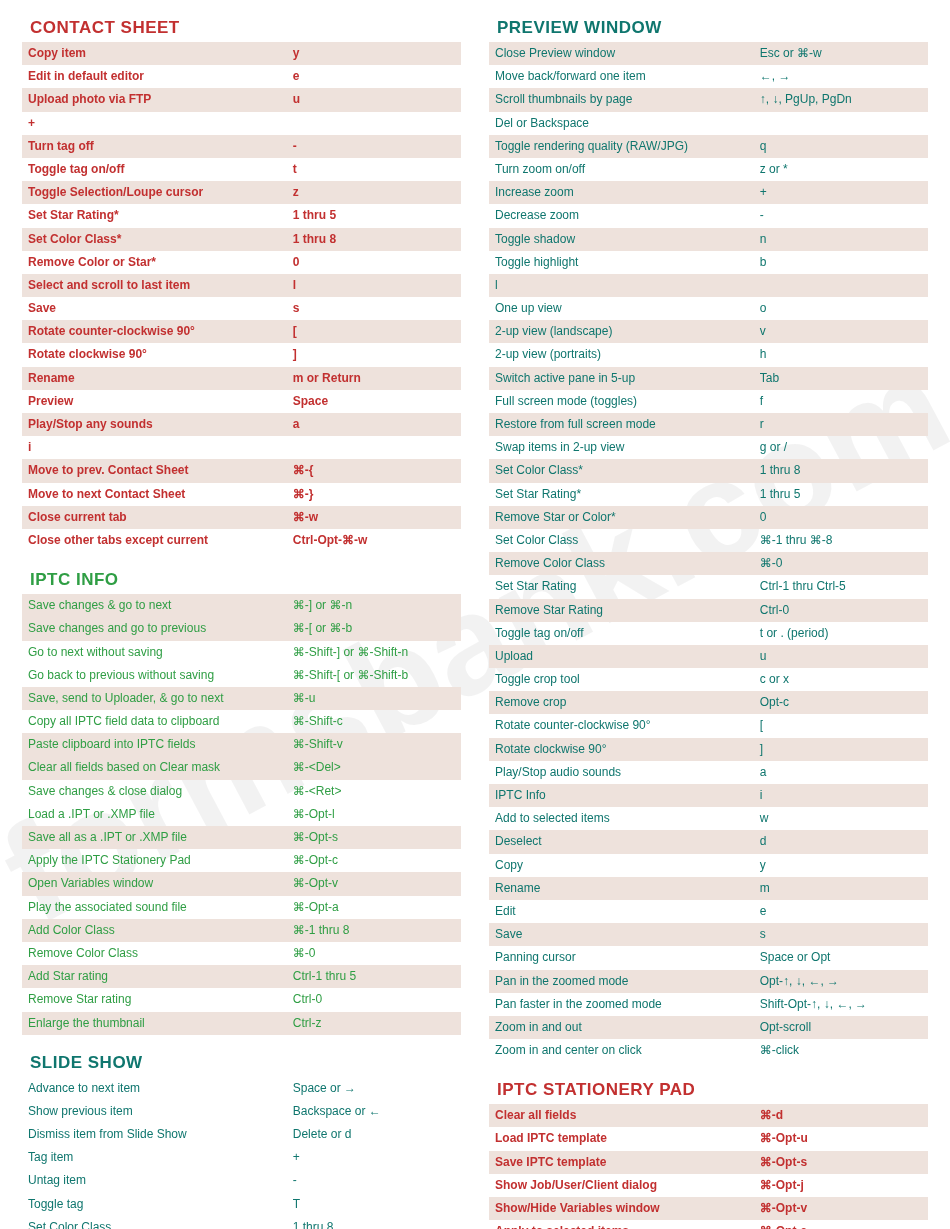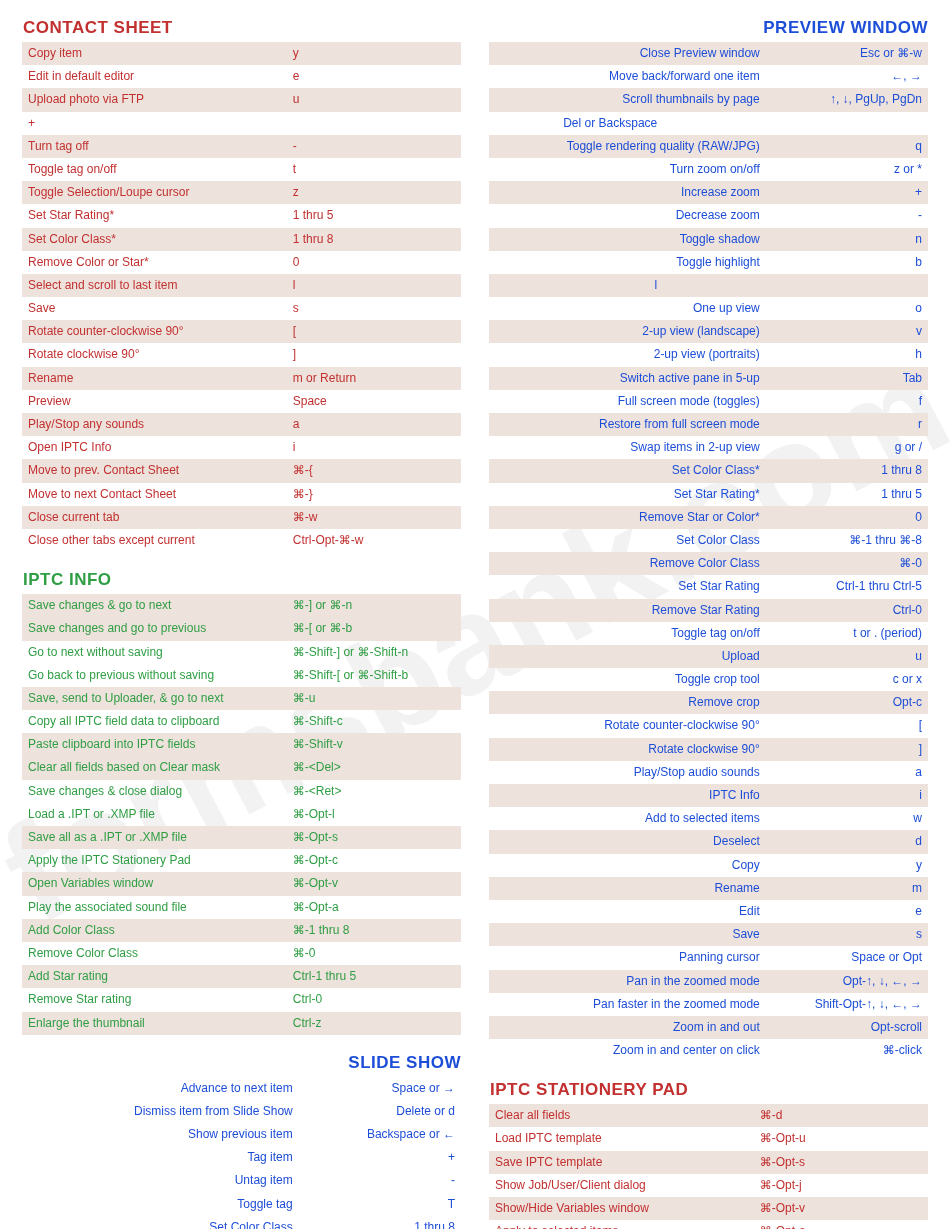--- a/index.html
+++ b/index.html
@@ -31,36 +31,36 @@
   }
   .cols {
     display: flex;
     gap: 28px;
     position: relative;
     z-index: 1;
   }
   .col { flex: 1; }
   .section { margin-bottom: 18px; }
   .section h2 {
-    margin: 0 0 4px 1px;
+    margin: 0 0 4px 8px;
     font-size: 17px;
     font-weight: bold;
     letter-spacing: .5px;
   }
   .row {
     display: flex;
     padding: 2px 6px;
     line-height: 1.6;
   }
   .row .label { flex: 0 0 62%; }
   .row .key   { flex: 0 0 38%; }
   .row.alt { background: #eee2dc; }
-  .red   { color: #c23030; }
+  .red   { color: #c23030; font-weight: bold; }
   .green { color: #2f9e44; }
-  .blue  { color: #1d4ed8; text-align: right; }
+  .blue  { color: #0f766e; }
 </style>
 </head>
 <body>
 
 <div class="watermark">
   <span>formsbank.com</span>
 </div>
 
 <div class="cols">
   <div class="col" id="col-left">
@@ -127,21 +127,20 @@
         </div>
         <div class="row red">
           <span class="label">Preview</span>
           <span class="key">Space</span>
         </div>
         <div class="row red alt">
           <span class="label">Play/Stop any sounds</span>
           <span class="key">a</span>
         </div>
         <div class="row red">
-          <span class="label">Open IPTC Info</span>
           <span class="key">i</span>
         </div>
         <div class="row red alt">
           <span class="label">Move to prev. Contact Sheet</span>
           <span class="key">⌘-{</span>
         </div>
         <div class="row red">
           <span class="label">Move to next Contact Sheet</span>
           <span class="key">⌘-}</span>
         </div>
@@ -233,26 +232,26 @@
           <span class="key">Ctrl-z</span>
         </div>
       </div>
       <div class="section">
         <h2 class="blue">SLIDE SHOW</h2>
         <div class="row blue">
           <span class="label">Advance to next item</span>
           <span class="key">Space or →</span>
         </div>
         <div class="row blue">
+          <span class="label">Show previous item</span>
+          <span class="key">Backspace or ←</span>
+        </div>
+        <div class="row blue">
           <span class="label">Dismiss item from Slide Show</span>
           <span class="key">Delete or d</span>
-        </div>
-        <div class="row blue">
-          <span class="label">Show previous item</span>
-          <span class="key">Backspace or ←</span>
         </div>
         <div class="row blue">
           <span class="label">Tag item</span>
           <span class="key">+</span>
         </div>
         <div class="row blue">
           <span class="label">Untag item</span>
           <span class="key">-</span>
         </div>
         <div class="row blue">

